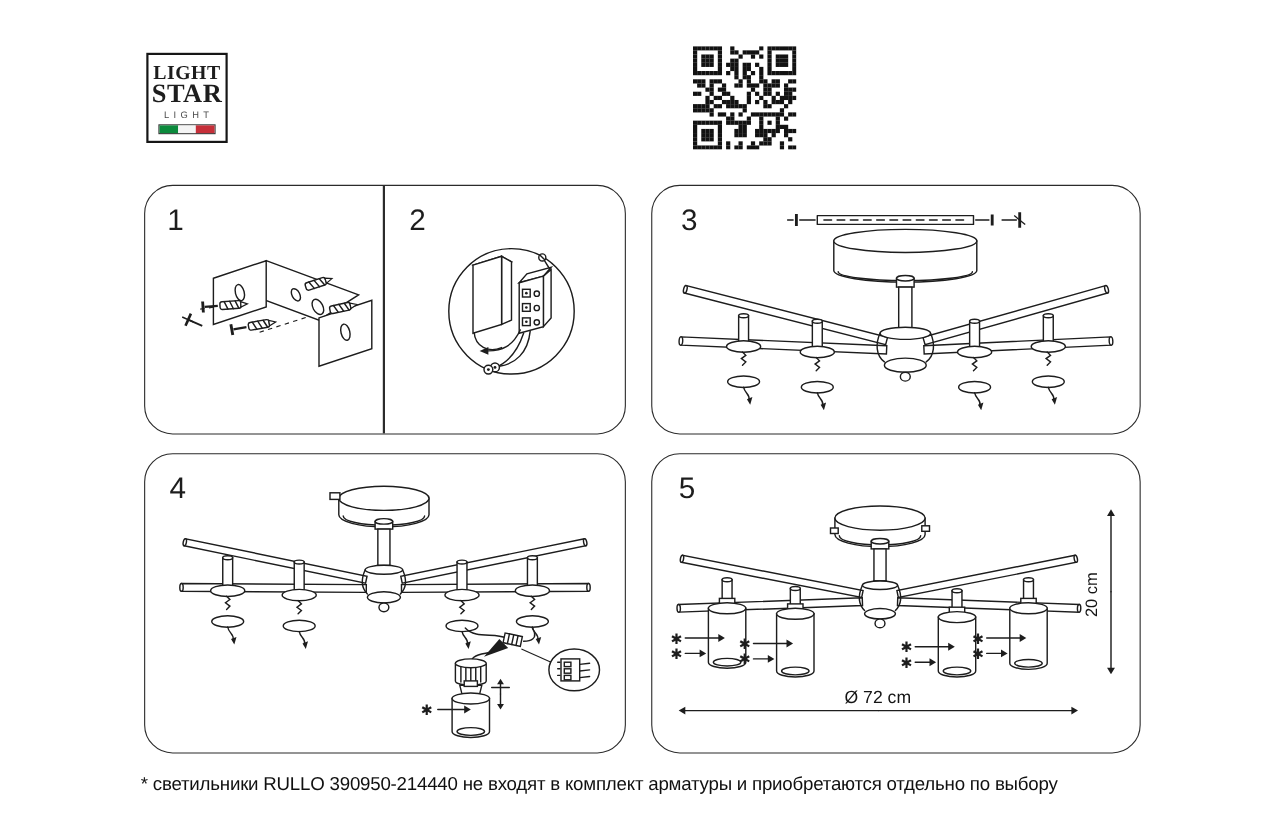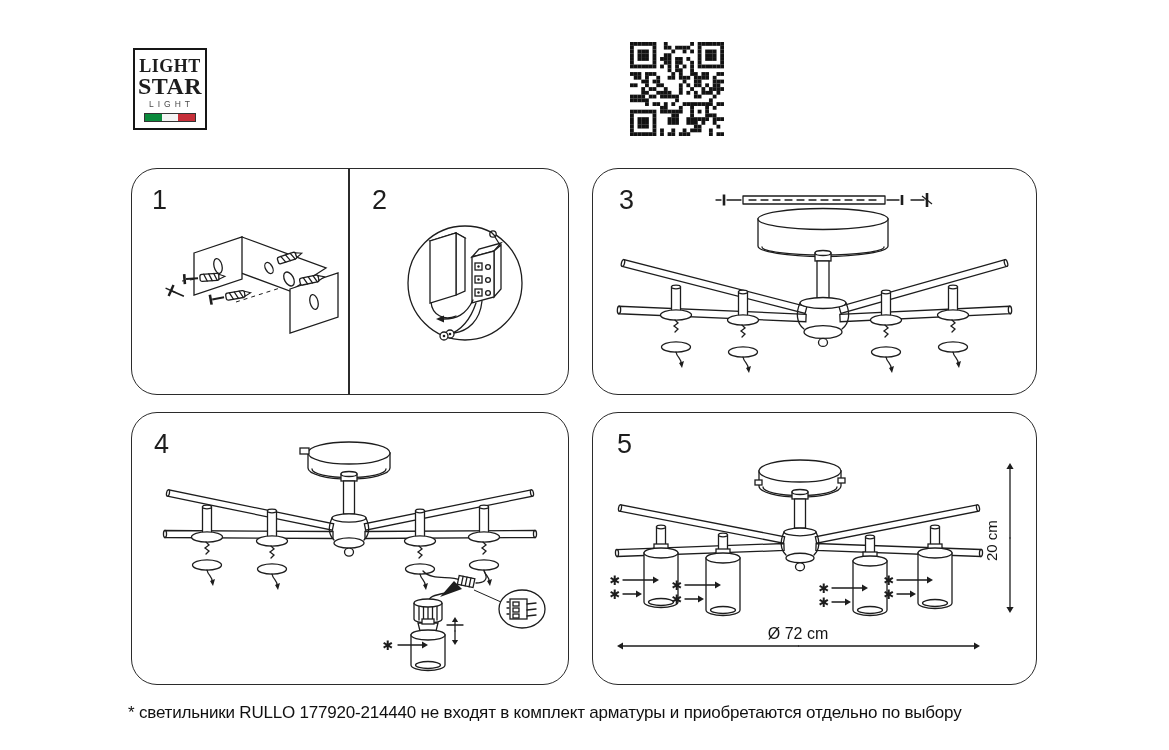--- a/index.html
+++ b/index.html
@@ -682,14 +682,14 @@
         <polygon points="417,200 413.4,194.0 420.6,194.0" fill="#1d1d1d"></polygon>
         <text transform="translate(404 148) rotate(-90)" font-size="15" fill="#141414" font-family="Liberation Sans, sans-serif">20 cm</text>
         <line x1="205.5" y1="233" x2="384" y2="233" stroke="#1d1d1d" fill="none" stroke-width="1.3" stroke-linecap="round"></line>
         <polygon points="387,233 381.0,236.6 381.0,229.4" fill="#1d1d1d"></polygon>
         <line x1="205.5" y1="233" x2="27" y2="233" stroke="#1d1d1d" fill="none" stroke-width="1.3" stroke-linecap="round"></line>
         <polygon points="24,233 30.0,229.4 30.0,236.6" fill="#1d1d1d"></polygon>
         <text x="205" y="226" text-anchor="middle" font-size="16" fill="#141414" font-family="Liberation Sans, sans-serif">Ø 72 cm</text>
       </svg>
   </div>
 
-  <div class="abs footnote">* светильники RULLO 177920-214440 не входят в комплект арматуры и приобретаются отдельно по выбору</div>
+  <div class="abs footnote">* светильники RULLO 390950-214440 не входят в комплект арматуры и приобретаются отдельно по выбору</div>
 </div>
 
 </body></html>

